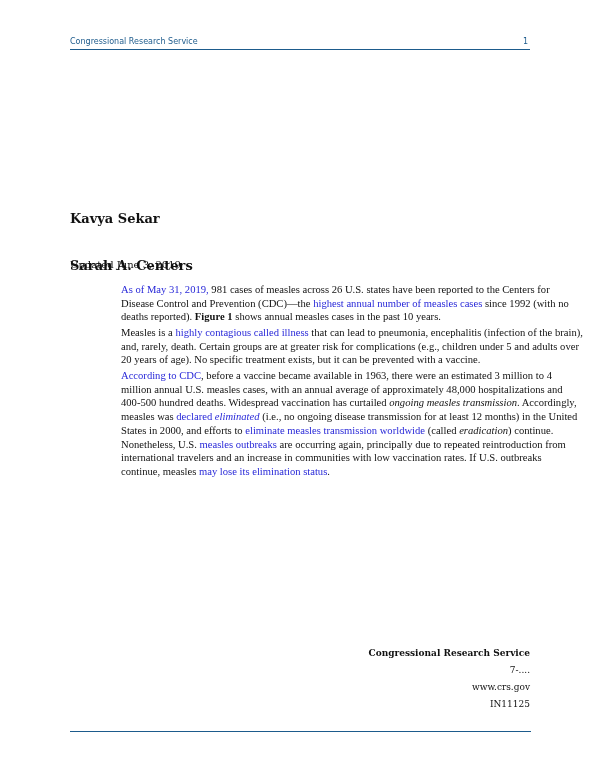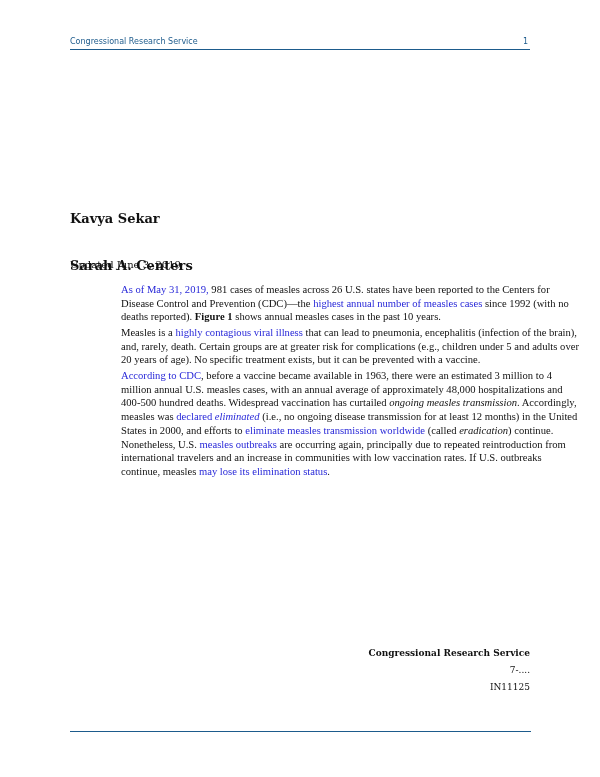--- a/index.html
+++ b/index.html
@@ -40,30 +40,31 @@
   <div class="updated">Updated June 3, 2019</div>
 
   <div class="body" style="top:283px">
     <p>
       <span class="link">As of May 31, 2019,</span><span> 981 cases of measles across 26 U.S. states have been reported to the Centers for Disease Control and Prevention (CDC)—the </span><span class="link">highest annual number of measles cases</span><span> since 1992 (with no deaths reported). </span><b>Figure 1</b><span> shows annual measles cases in the past 10 years.</span>
     </p>
   </div>
 
   <div class="body" style="top:326px">
     <p>
-      <span>Measles is a </span><span class="link">highly contagious viral illness</span><span> that can lead to pneumonia, encephalitis (infection of the brain), and, rarely, death. Certain groups are at greater risk for complications (e.g., children under 5 and adults over 20 years of age). No specific treatment exists, but it can be prevented with a vaccine.</span>
+      <span>Measles is a </span><span class="link">highly contagious called illness</span><span> that can lead to pneumonia, encephalitis (infection of the brain), and, rarely, death. Certain groups are at greater risk for complications (e.g., children under 5 and adults over 20 years of age). No specific treatment exists, but it can be prevented with a vaccine.</span>
     </p>
   </div>
 
   <div class="body" style="top:369px">
     <p>
       <span class="link">According to CDC</span><span>, before a vaccine became available in 1963, there were an estimated 3 million to 4 million annual U.S. measles cases, with an annual average of approximately 48,000 hospitalizations and 400-500 hundred deaths. Widespread vaccination has curtailed </span><i>ongoing measles transmission</i><span>. Accordingly, measles was </span><span class="link"><span>declared </span><i>eliminated</i></span><span> (i.e., no ongoing disease transmission for at least 12 months) in the United States in 2000, and efforts to </span><span class="link">eliminate measles transmission worldwide</span><span> (called </span><i>eradication</i><span>) continue. Nonetheless, U.S. </span><span class="link">measles outbreaks</span><span> are occurring again, principally due to repeated reintroduction from international travelers and an increase in communities with low vaccination rates. If U.S. outbreaks continue, measles </span><span class="link">may lose its elimination status</span><span>.</span>
     </p>
   </div>
 
   <div class="footer-block">
     <div class="org">Congressional Research Service</div>
     <div>7-....</div>
+    <div>www.crs.gov</div>
     <div>IN11125</div>
   </div>
 
   <div class="footer-line"></div>
 </div>
 
 </body></html>

